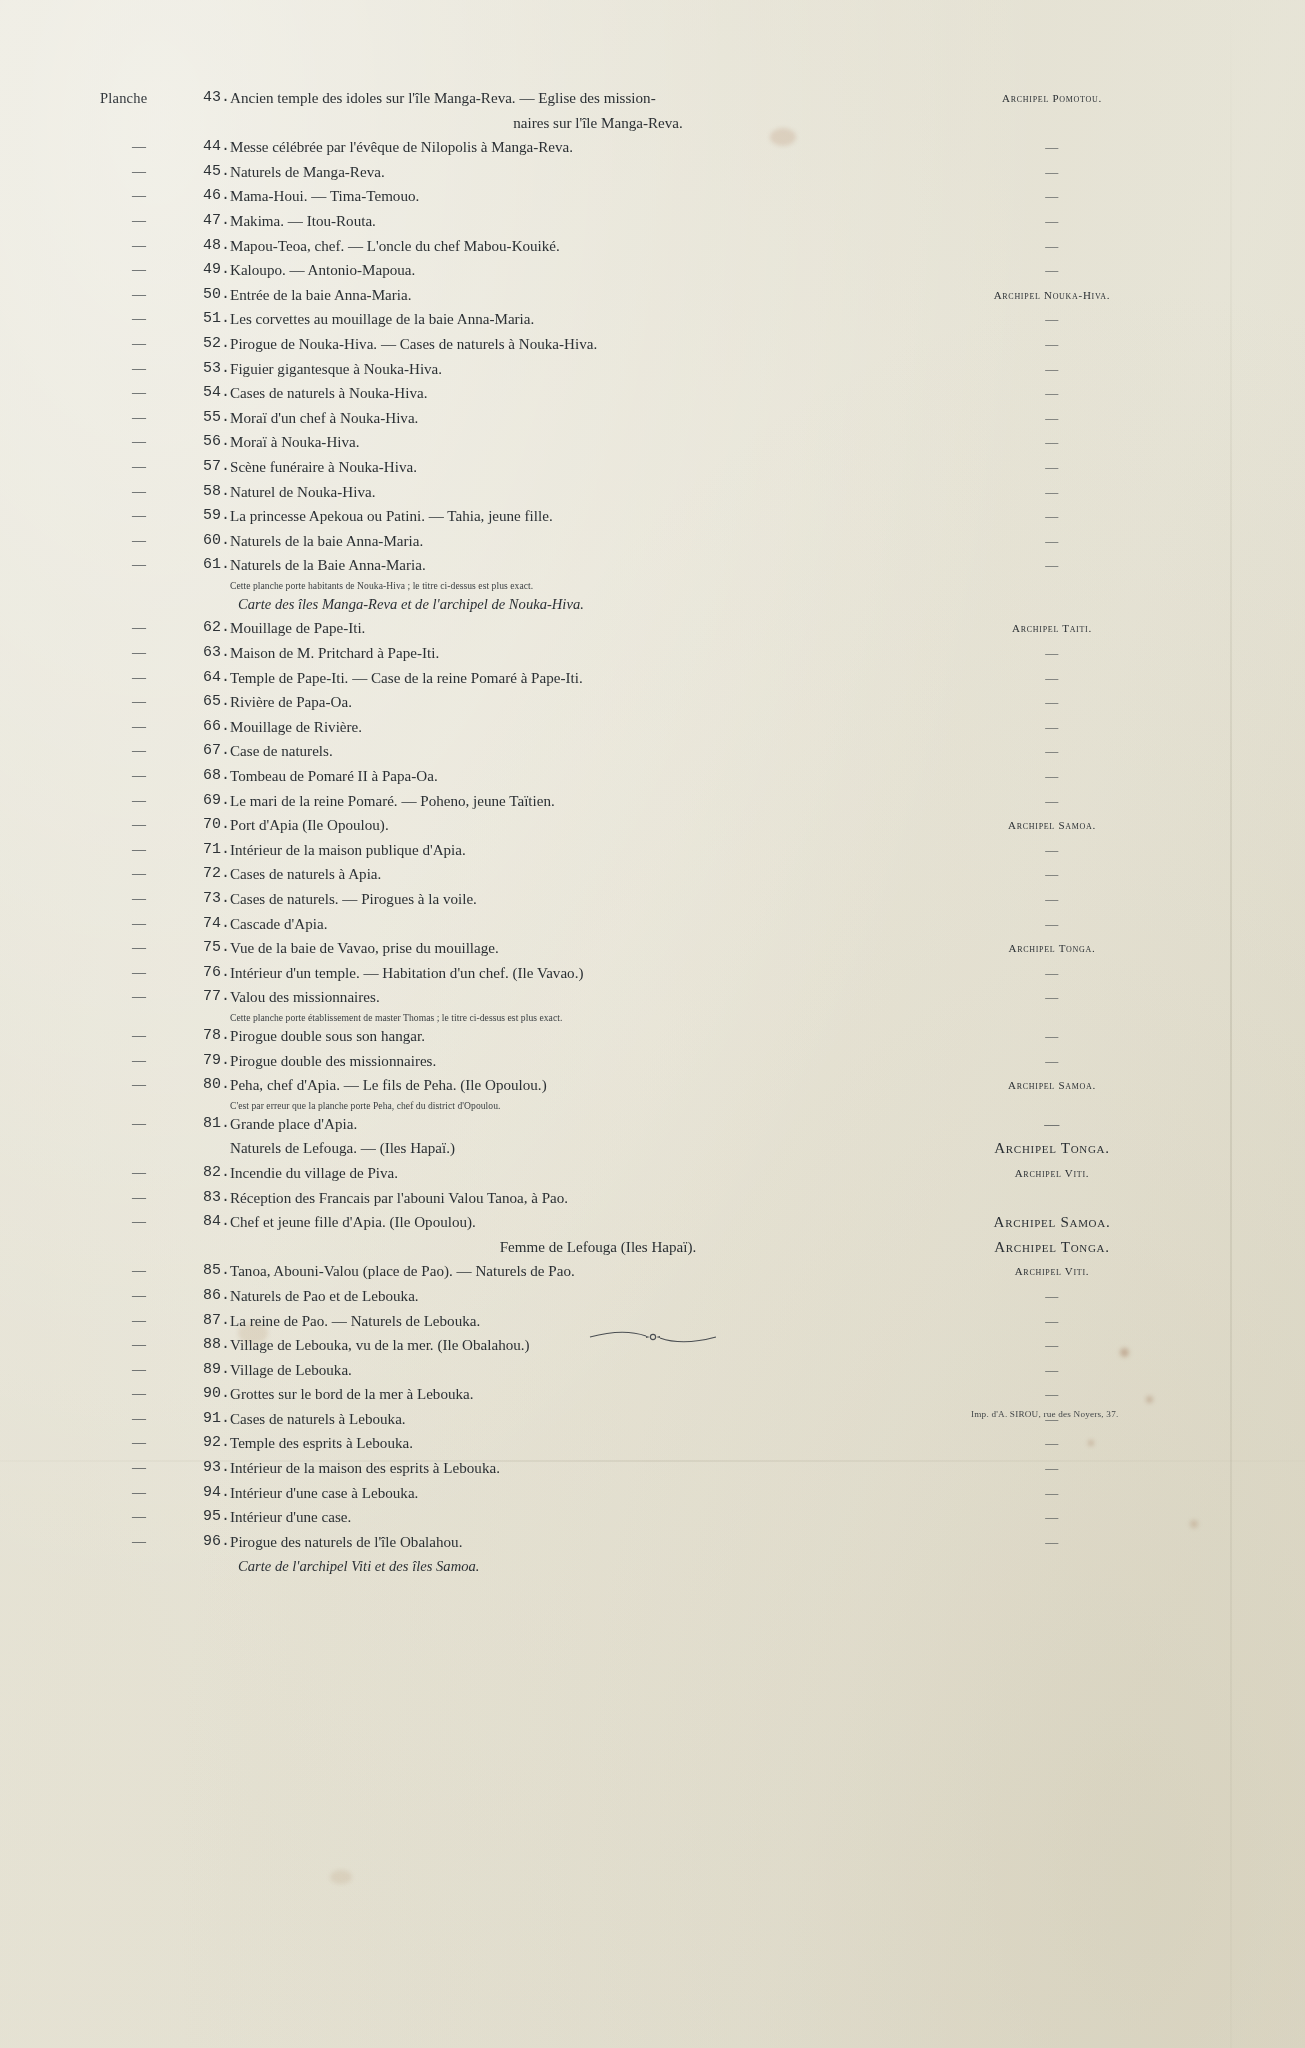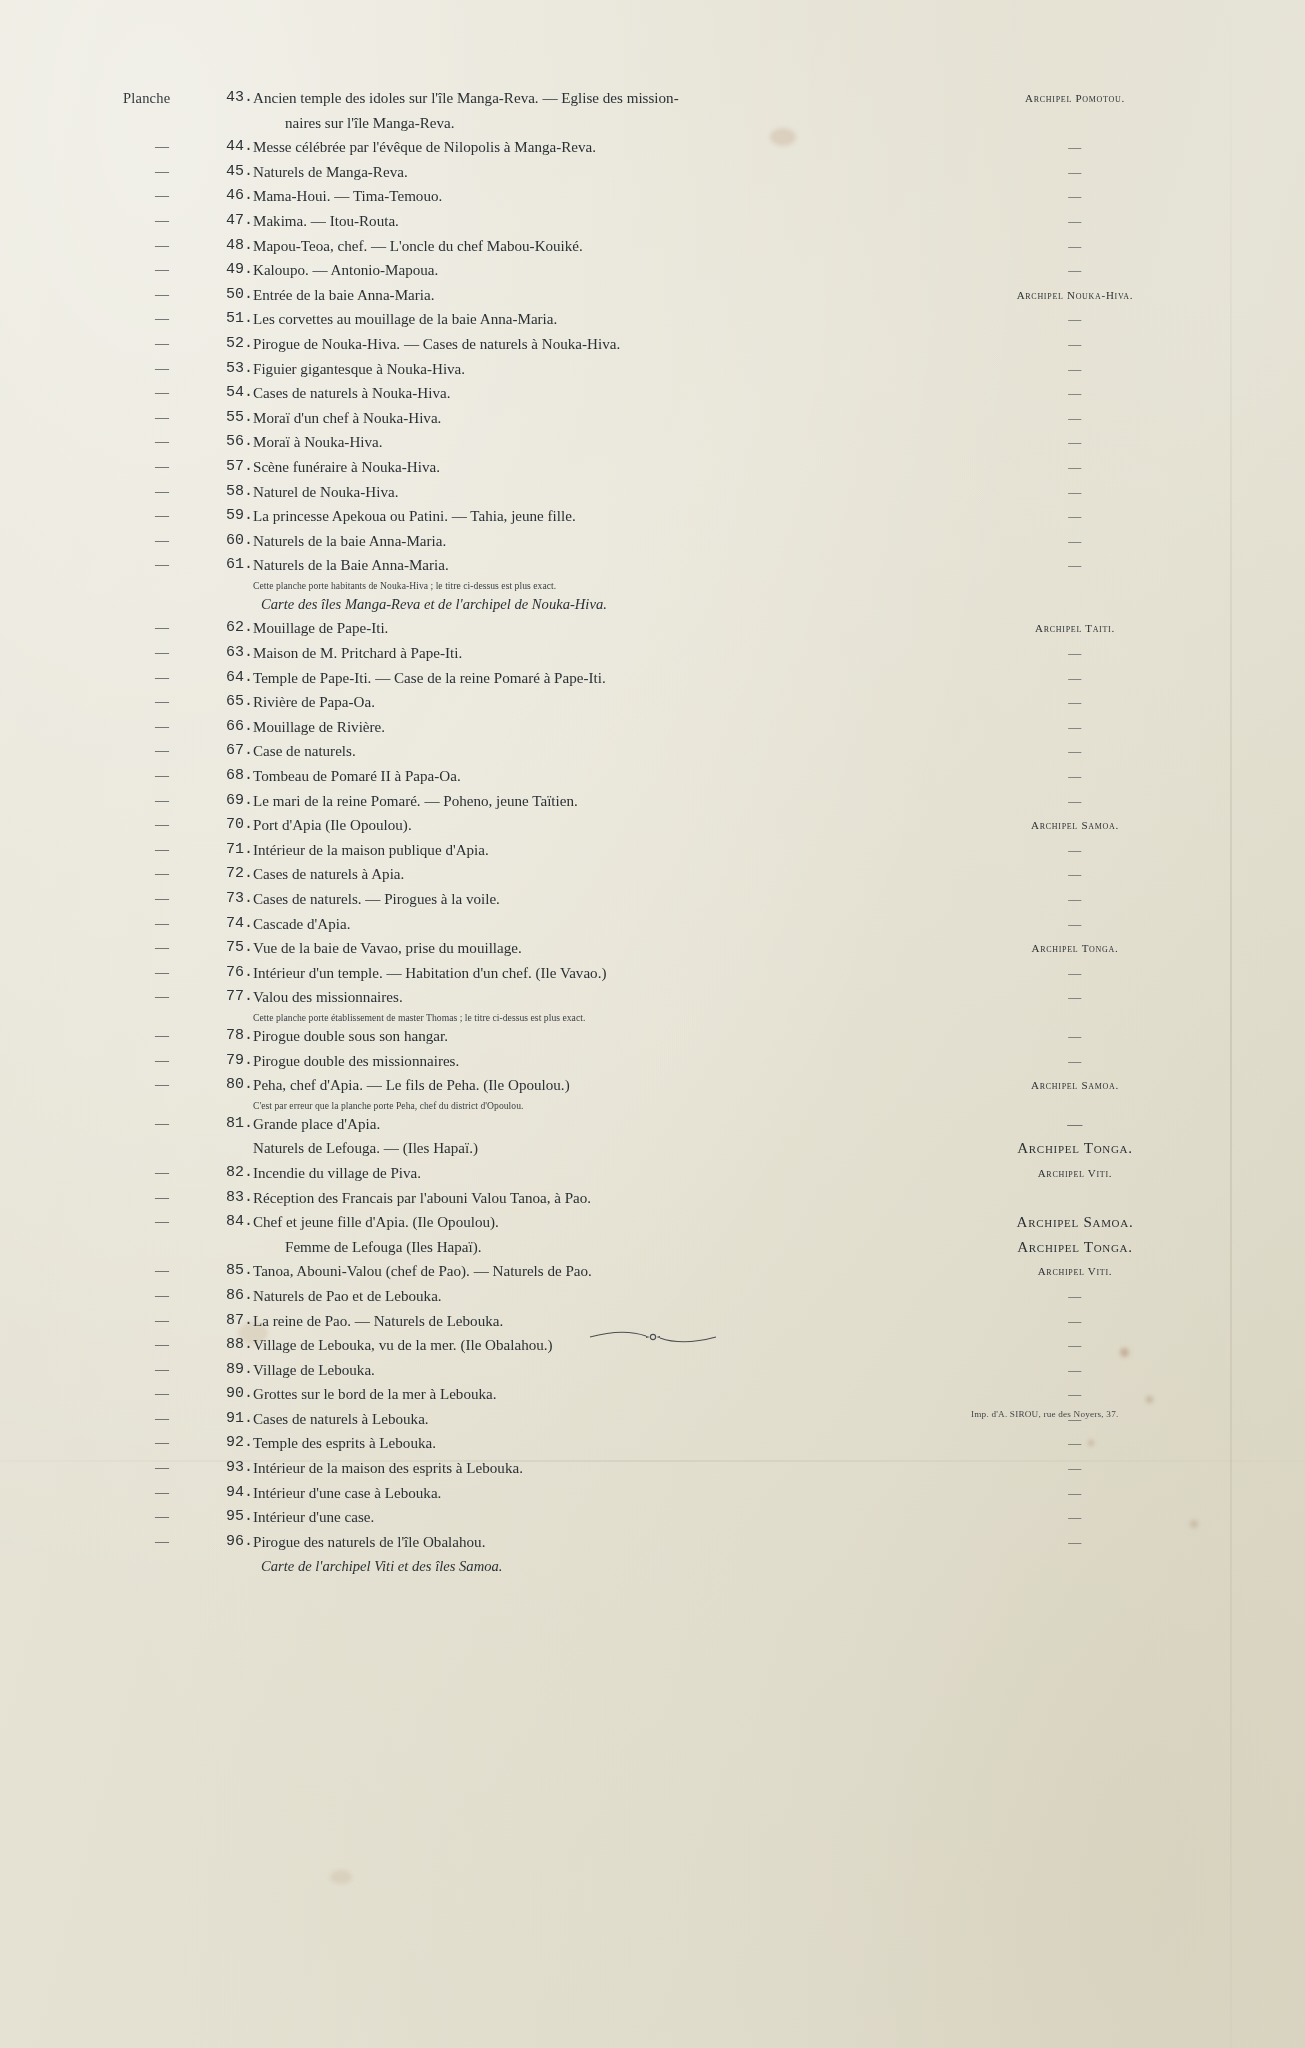--- a/index.html
+++ b/index.html
@@ -38,21 +38,20 @@
   }
   .page {
     position: absolute;
     inset: 0;
   }
   .content {
     position: absolute;
     left: 100px;
     top: 86px;
     width: 1110px;
-    margin-left: 23px;
   }
   table.listing {
     border-collapse: collapse;
     width: 1070px;
     table-layout: fixed;
   }
   table.listing td {
     vertical-align: top;
     padding: 0;
   }
@@ -121,20 +120,21 @@
     color: #2b3034;
   }
   .cont-line {
     font-size: 15.1px;
     line-height: 24.6px;
     display: block;
   }
   .indent1 {
     padding-left: 32px;
     display: block;
+    text-align: center;
   }
   .ornament {
     position: absolute;
     left: 0;
     right: 0;
     top: 1330px;
     text-align: center;
   }
   .ornament svg { display: inline-block; }
   .imprint {
@@ -508,21 +508,21 @@
           </td>
           <td class="col-arch">
             <span class="cont-line smallcaps">Archipel Samoa.</span>
             <span class="cont-line smallcaps">Archipel Tonga.</span>
           </td>
         </tr>
 
         <tr>
           <td class="col-dash">—</td>
           <td class="col-num">85.</td>
-          <td class="col-title">Tanoa, Abouni-Valou (chef de Pao). — Naturels de Pao.</td>
+          <td class="col-title">Tanoa, Abouni-Valou (place de Pao). — Naturels de Pao.</td>
           <td class="col-arch">
             <span class="smallcaps">Archipel Viti.</span>
           </td>
         </tr>
 
         <tr>
           <td class="col-dash">—</td>
           <td class="col-num">86.</td>
           <td class="col-title">Naturels de Pao et de Lebouka.</td>
           <td class="col-arch arch-dash">—</td>

